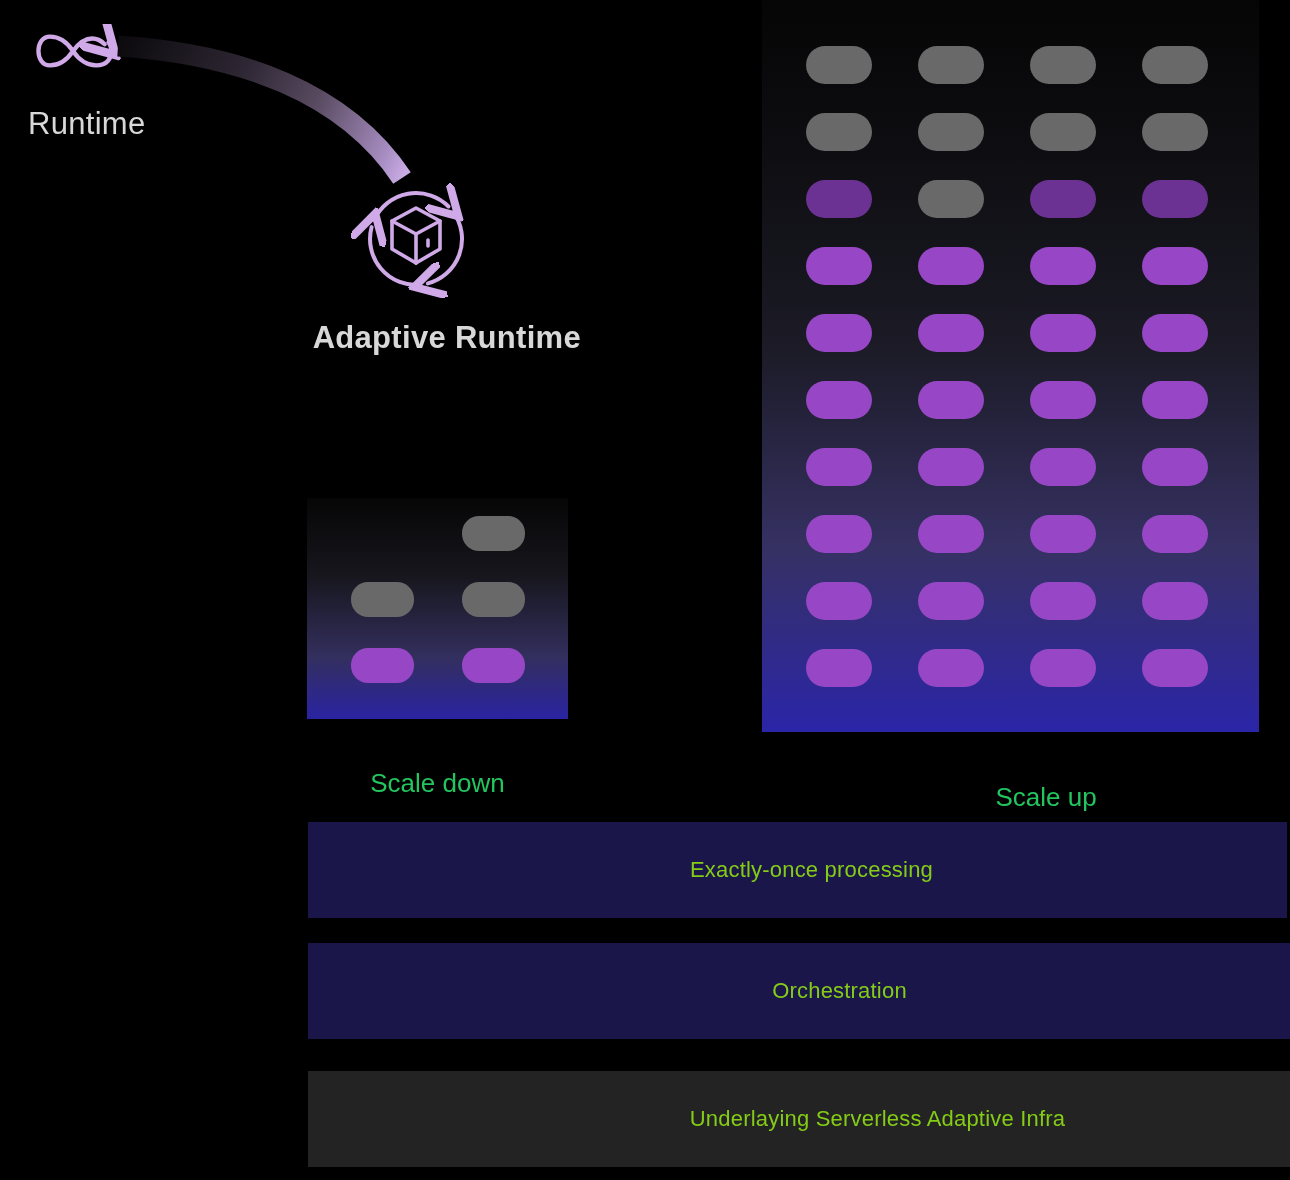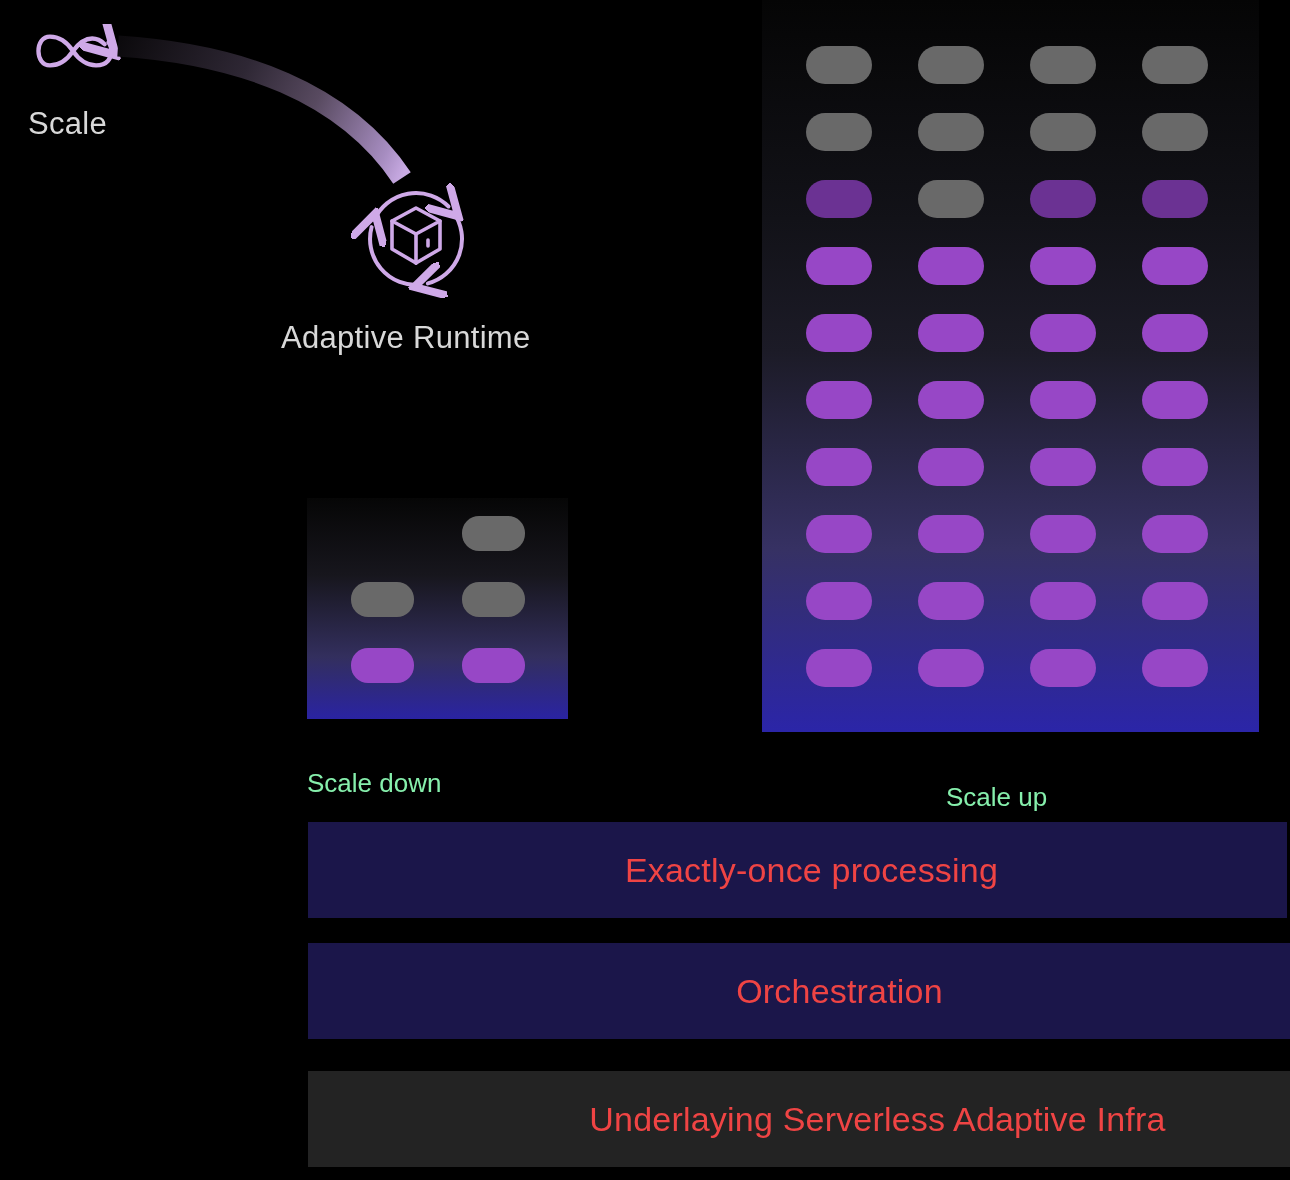--- a/index.html
+++ b/index.html
@@ -5,21 +5,21 @@
   html,body { margin:0; padding:0; background:#000; }
   #canvas {
     position:relative; width:1290px; height:1180px;
     background:#000; overflow:hidden;
     font-family:"Liberation Sans", sans-serif;
   }
   .abs { position:absolute; }
 
   
   .node-label { color:#d8d8d8; font-size:31px; letter-spacing:0.3px; }
-  .panel-label { color:#86efac; font-size:26px; text-align:left; }
+  .panel-label { color:#22c55e; font-size:26px; text-align:center; }
 
   
   .panel { position:absolute; }
   .scale-up-panel {
     left:762px; top:0; width:497px; height:732px;
     background:linear-gradient(180deg,#050505 0%,#121218 30%,#1c1b27 48%,#363163 75%,#2b25a8 100%);
   }
   .scale-down-panel {
     left:307px; top:498px; width:261px; height:221px;
     background:linear-gradient(180deg,#060606 0%,#17161d 35%,#332f5e 72%,#2a23a2 100%);
@@ -38,27 +38,27 @@
   .scale-down-panel .pill { width:63px; height:35px; border-radius:17px; }
   .pill.active { background:var(--c-pill_active,#9747c6); }
   .pill.transition { background:var(--c-pill_transition,#6b3293); }
   .pill.idle { background:var(--c-pill_idle,#696969); }
   .pill.empty { visibility:hidden; }
 
   
   .layer {
     position:absolute; left:308px; width:951px; height:96px;
     display:flex; align-items:center; justify-content:center;
-    color:#ef4444; font-size:34px; letter-spacing:0.2px;
+    color:#84cc16; font-size:22px; letter-spacing:0.2px;
   }
   .layer-1 { top:822px; background:var(--c-layer_navy,#1b164a); padding-left:28px; }
   .layer-2 { top:943px; background:var(--c-layer_navy,#1b164a); padding-left:56px; }
   .layer-3 { top:1071px; background:var(--c-layer_gray,#232323); padding-left:94px; }
 
-  .center-box { text-align:left; }
+  .center-box { text-align:right;font-weight:bold; }
 </style>
 </head>
 <body>
 
 <div id="canvas">
 
   <svg class="abs" style="left:25px; top:24px;" width="96" height="54" viewBox="0 0 100 56">
     <defs>
       <marker id="ah1" markerWidth="9" markerHeight="9" refX="4" refY="4.5" orient="auto">
         <path d="M0.5,0.5 L7.5,4.5 L0.5,8.5" fill="none" stroke="#cfa9e8" stroke-width="2" stroke-linecap="round"></path>
@@ -74,21 +74,21 @@
         <stop offset="0" stop-color="#0c0a0d"></stop>
         <stop offset="0.4" stop-color="#2e2734"></stop>
         <stop offset="0.65" stop-color="#584a60"></stop>
         <stop offset="0.92" stop-color="#a78dc1"></stop>
         <stop offset="1" stop-color="#c9abe4"></stop>
       </linearGradient>
     </defs>
     <path d="M118,46 C240,54 345,92 402,178" fill="none" stroke="url(#bandGrad)" stroke-width="21"></path>
   </svg>
 
-  <div class="abs node-label" style="left:28px; top:106px;">Scale</div>
+  <div class="abs node-label" style="left:28px; top:106px;">Runtime</div>
 
   <svg class="abs" style="left:351px; top:174px;" width="130" height="130" viewBox="-65 -65 130 130">
     <defs>
       <marker id="ah2" markerWidth="9" markerHeight="9" refX="4" refY="4.5" orient="auto">
         <path d="M0.5,0.5 L7.5,4.5 L0.5,8.5" fill="none" stroke="#cfa9e8" stroke-width="2" stroke-linecap="round"></path>
       </marker>
     </defs>
     <g fill="none" stroke="#cfa9e8" stroke-width="4" stroke-linecap="round">
       <path d="M-41.7,-19.4 A46,46 0 0 1 32.5,-32.5" marker-end="url(#ah2)"></path>
       <path d="M37.7,-26.4 A46,46 0 0 1 11.9,44.4" marker-end="url(#ah2)"></path>

